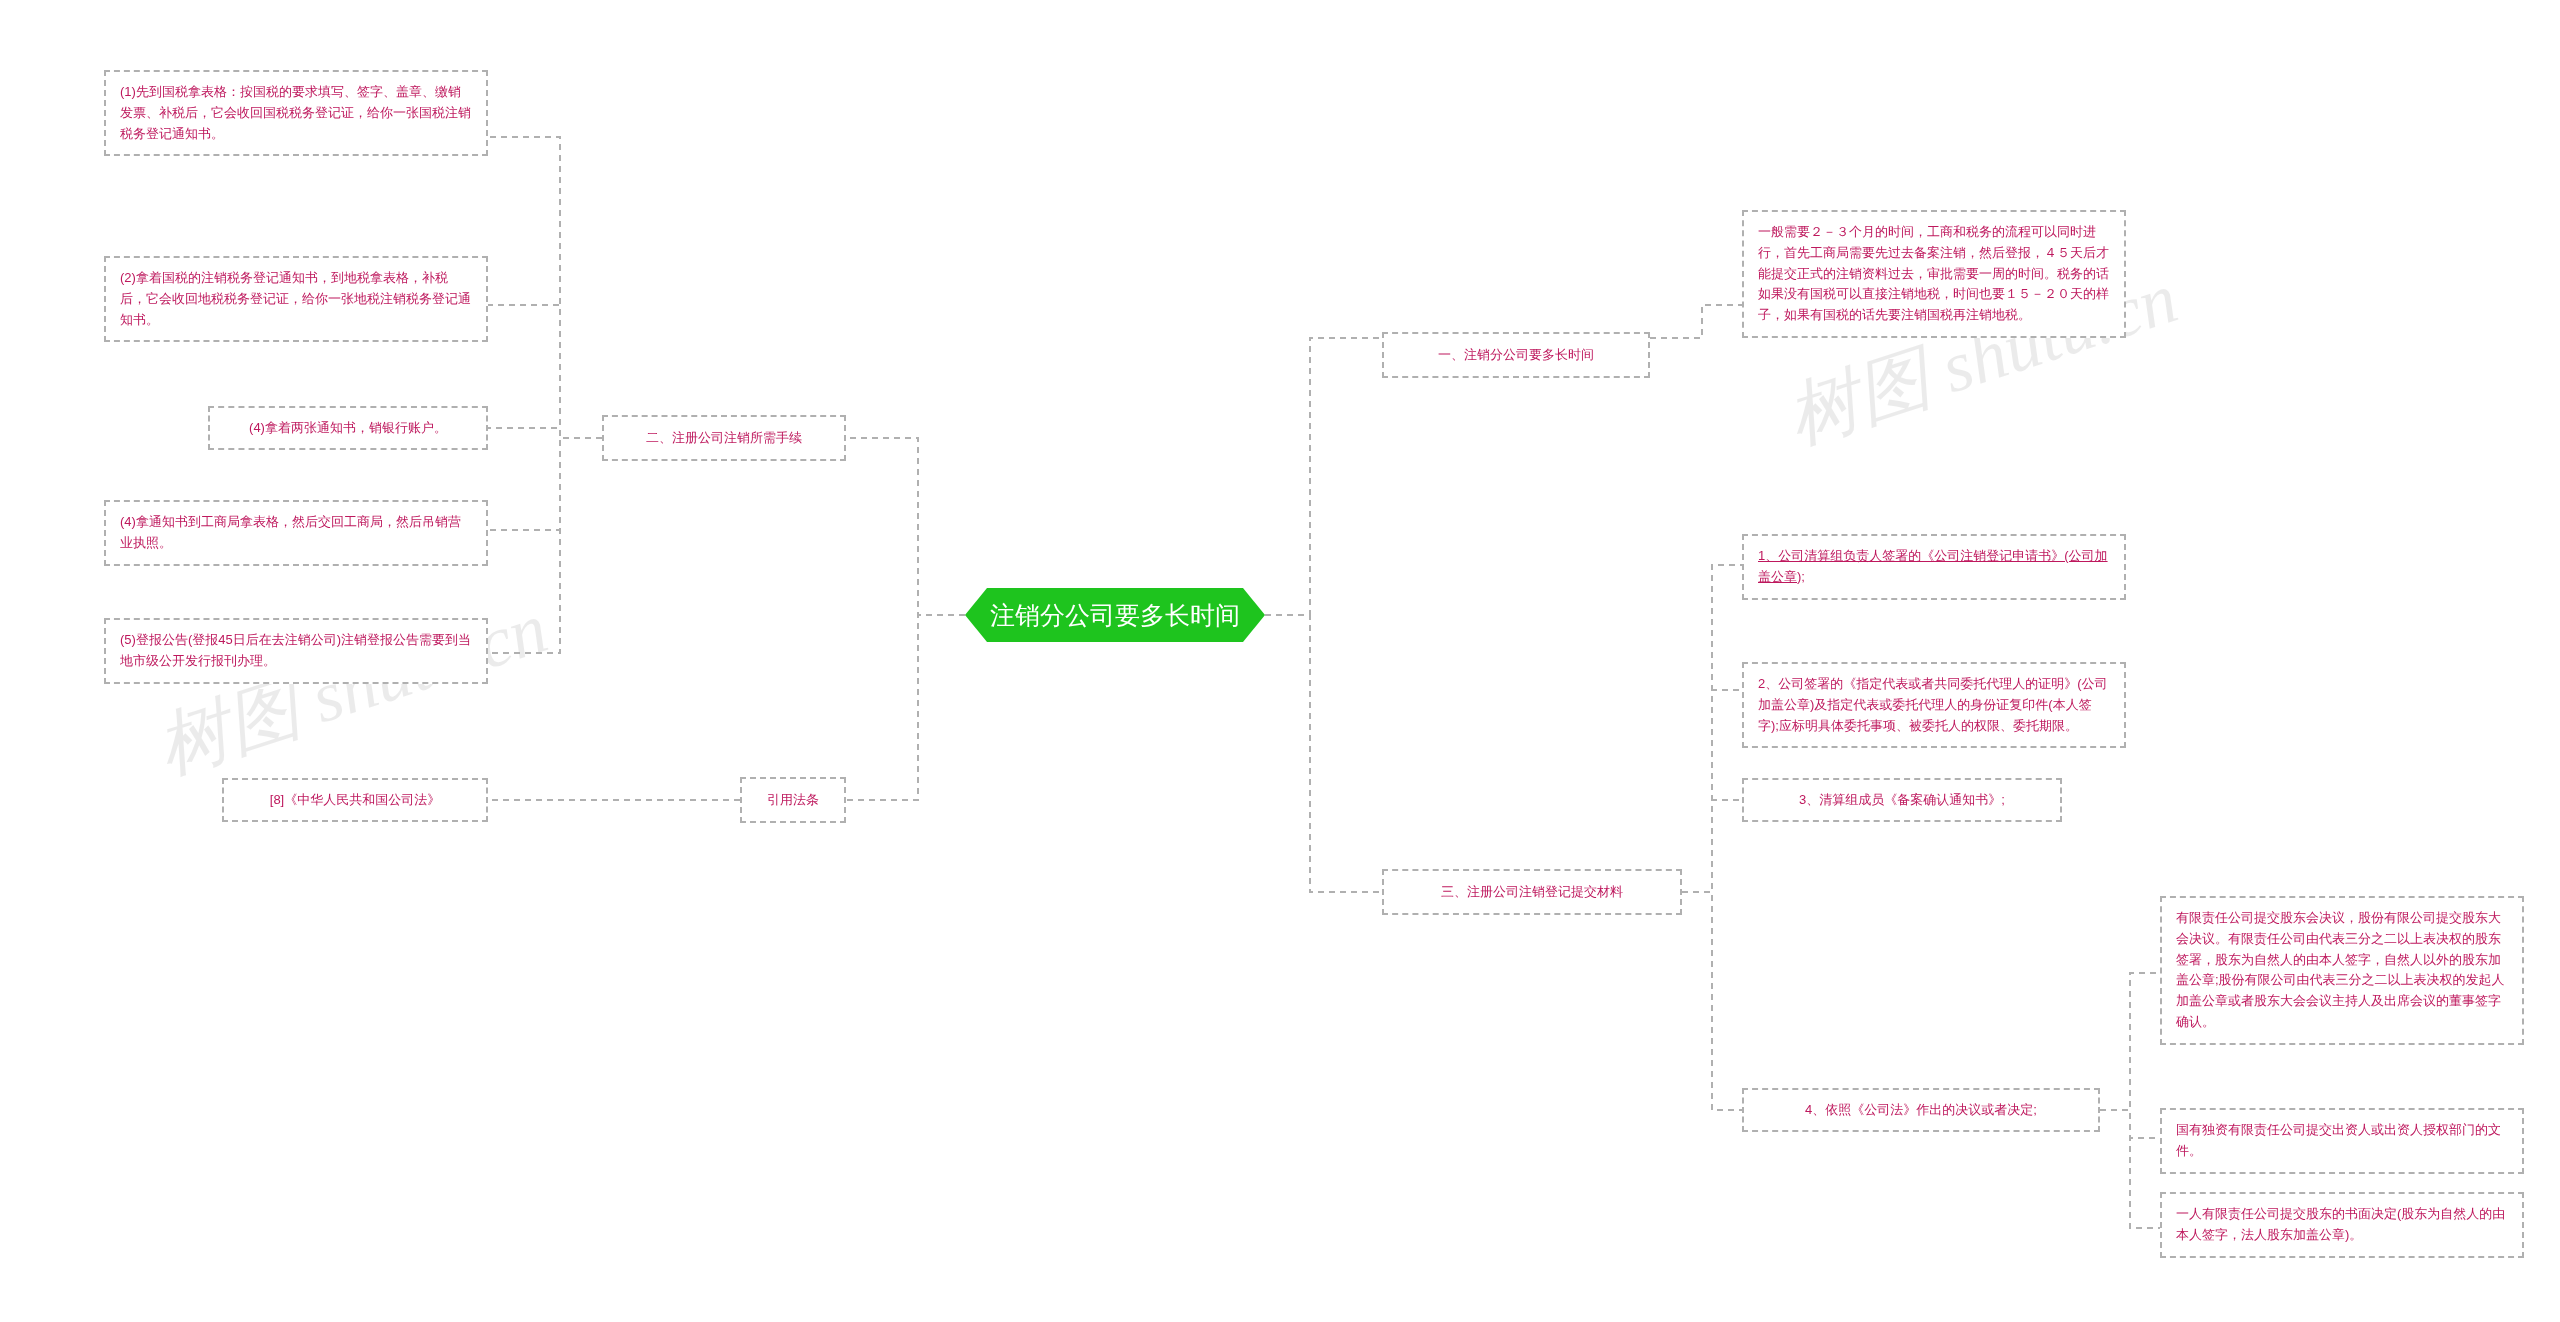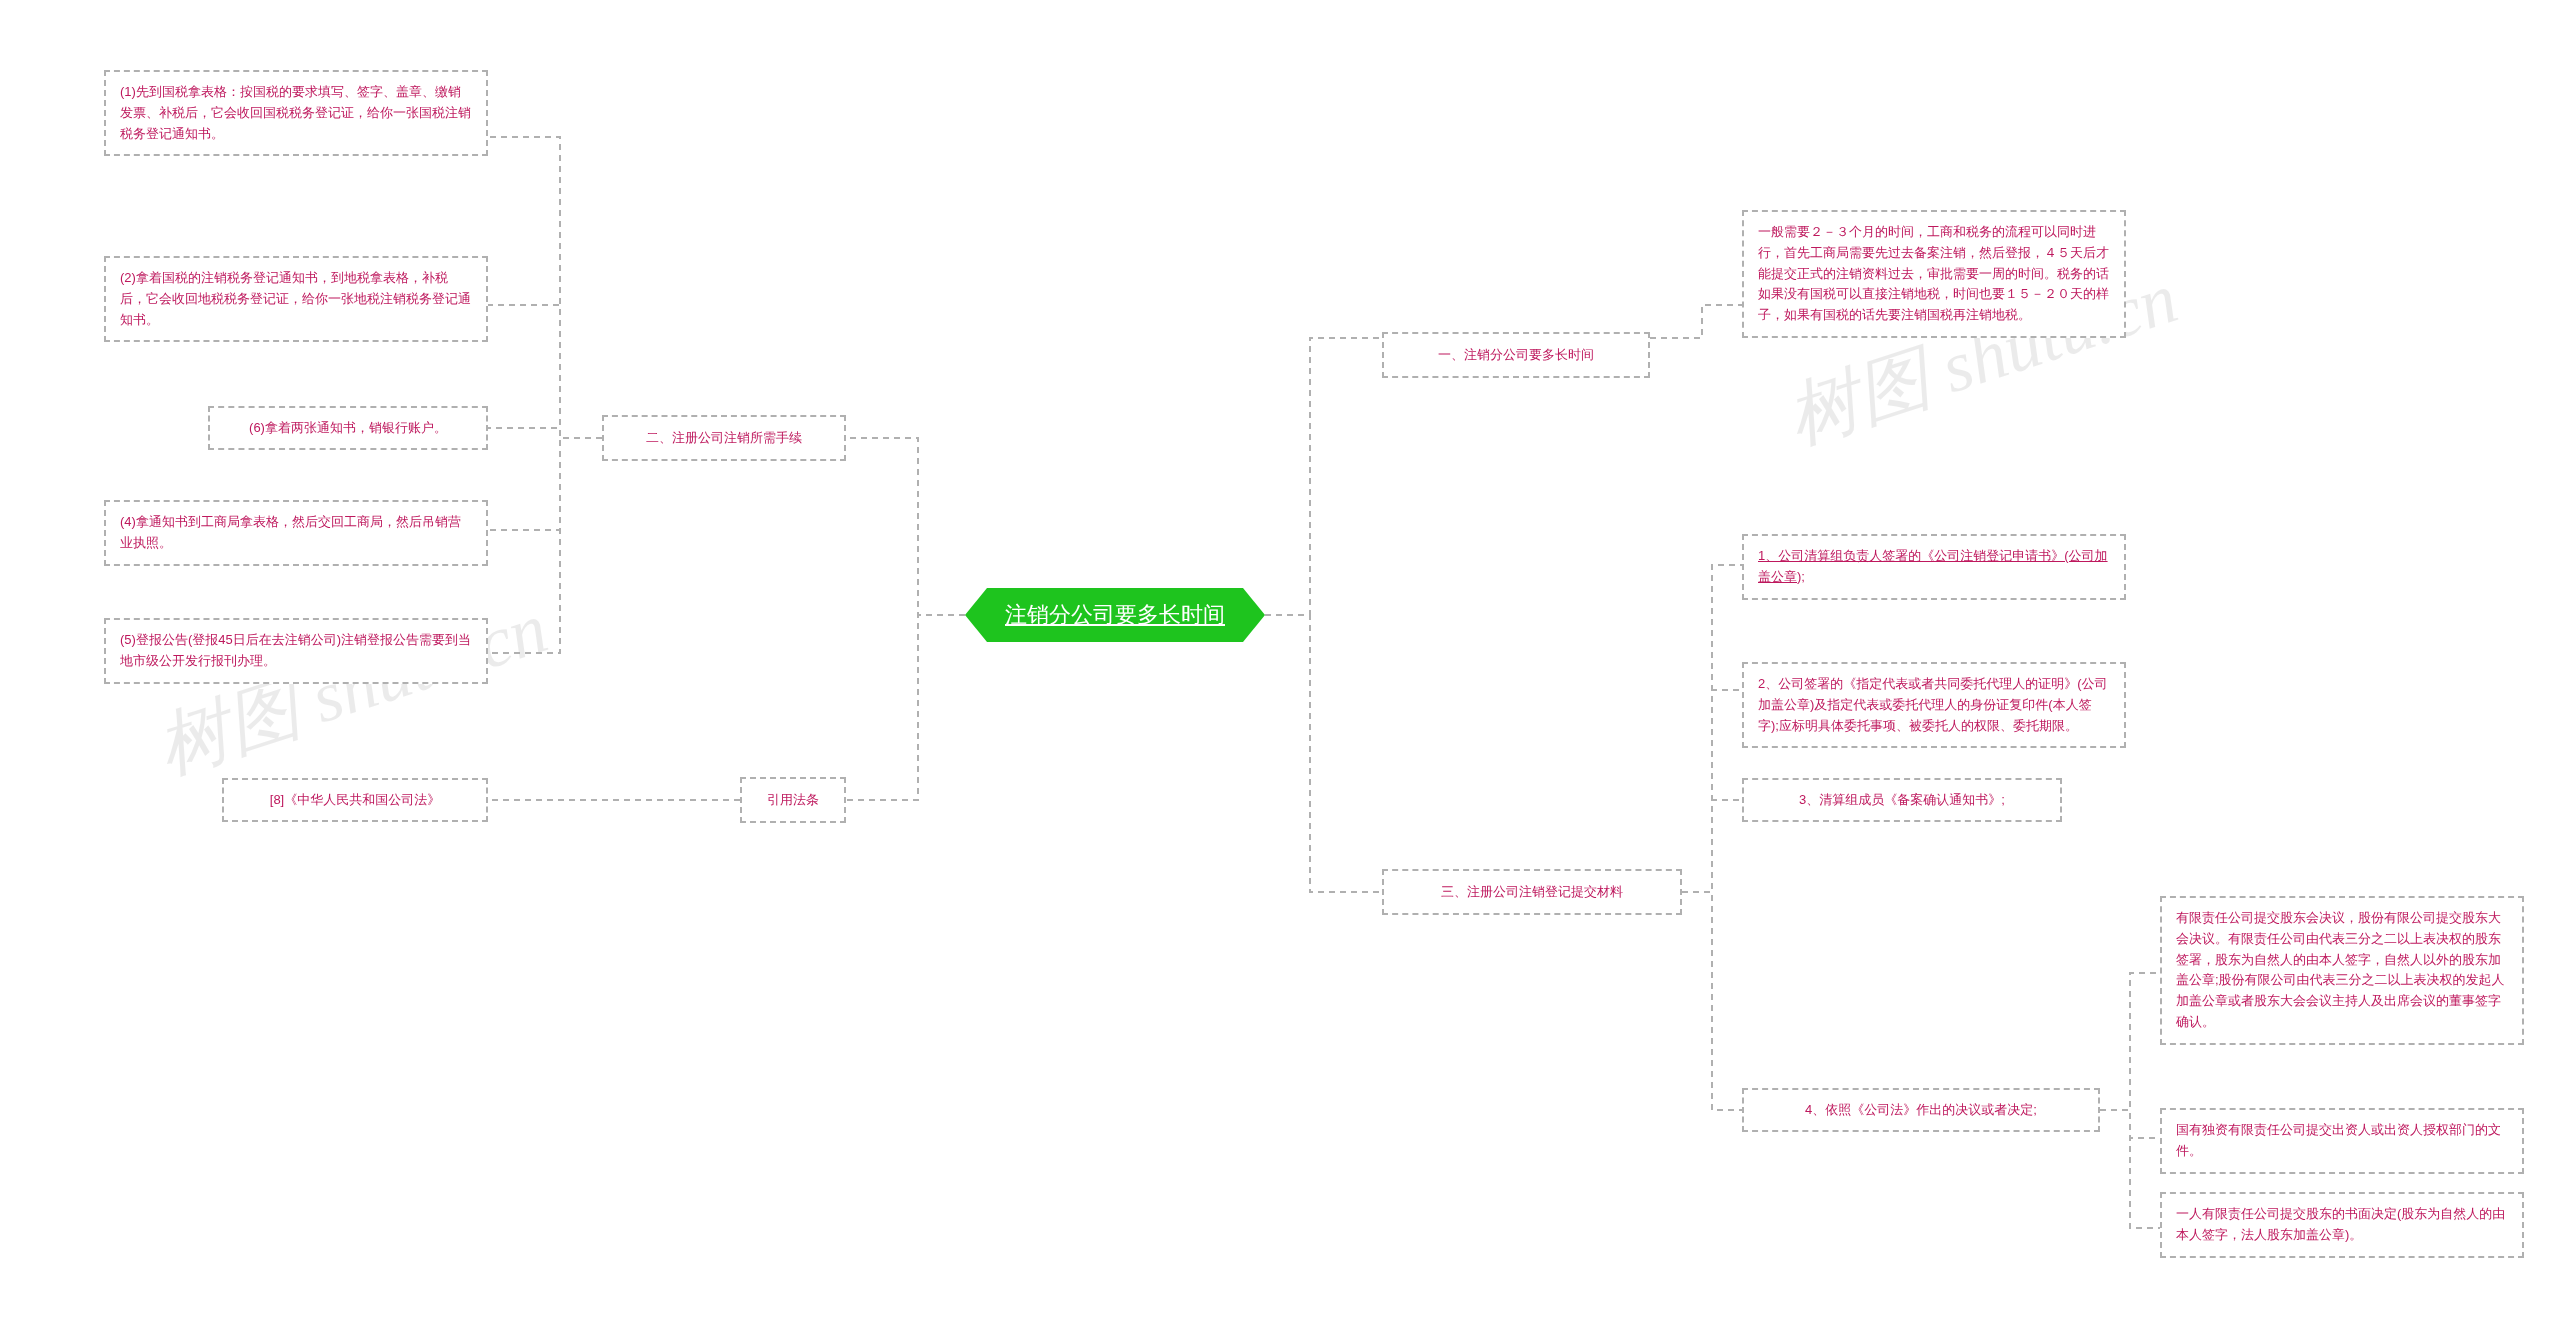--- a/index.html
+++ b/index.html
@@ -29,27 +29,26 @@
 
   
   .root {
     position: absolute;
     left: 965px;
     top: 588px;
     width: 300px;
     height: 54px;
     background: #1ec41e;
     color: #ffffff;
-    font-size: 22px;
+    font-size: 25px;
     display: flex;
     align-items: center;
     justify-content: center;
     border: none;
     clip-path: polygon(22px 0, calc(100% - 22px) 0, 100% 50%, calc(100% - 22px) 100%, 22px 100%, 0 50%);
-    text-decoration: underline;
   }
 
   .node {
     position: absolute;
     border: 2px dashed #b0b0b0;
     background: #ffffff;
     color: #be185d;
     font-size: 13px;
     line-height: 1.6;
     padding: 10px 14px;
@@ -136,21 +135,21 @@
 <div class="node" style="left:2160px; top:1108px; width:364px;">国有独资有限责任公司提交出资人或出资人授权部门的文件。</div>
 
 <div class="node" style="left:2160px; top:1192px; width:364px;">一人有限责任公司提交股东的书面决定(股东为自然人的由本人签字，法人股东加盖公章)。</div>
 
 <div class="node centered" style="left:602px; top:415px; width:244px; height:46px;">二、注册公司注销所需手续</div>
 
 <div class="node" style="left:104px; top:70px; width:384px;">(1)先到国税拿表格：按国税的要求填写、签字、盖章、缴销发票、补税后，它会收回国税税务登记证，给你一张国税注销税务登记通知书。</div>
 
 <div class="node" style="left:104px; top:256px; width:384px;">(2)拿着国税的注销税务登记通知书，到地税拿表格，补税后，它会收回地税税务登记证，给你一张地税注销税务登记通知书。</div>
 
-<div class="node centered" style="left:208px; top:406px; width:280px; height:44px;">(6)拿着两张通知书，销银行账户。</div>
+<div class="node centered" style="left:208px; top:406px; width:280px; height:44px;">(4)拿着两张通知书，销银行账户。</div>
 
 <div class="node" style="left:104px; top:500px; width:384px;">(4)拿通知书到工商局拿表格，然后交回工商局，然后吊销营业执照。</div>
 
 <div class="node" style="left:104px; top:618px; width:384px;">(5)登报公告(登报45日后在去注销公司)注销登报公告需要到当地市级公开发行报刊办理。</div>
 
 <div class="node centered" style="left:740px; top:777px; width:106px; height:46px;">引用法条</div>
 
 <div class="node centered" style="left:222px; top:778px; width:266px; height:44px;">[8]《中华人民共和国公司法》</div>
 
 </body></html>

